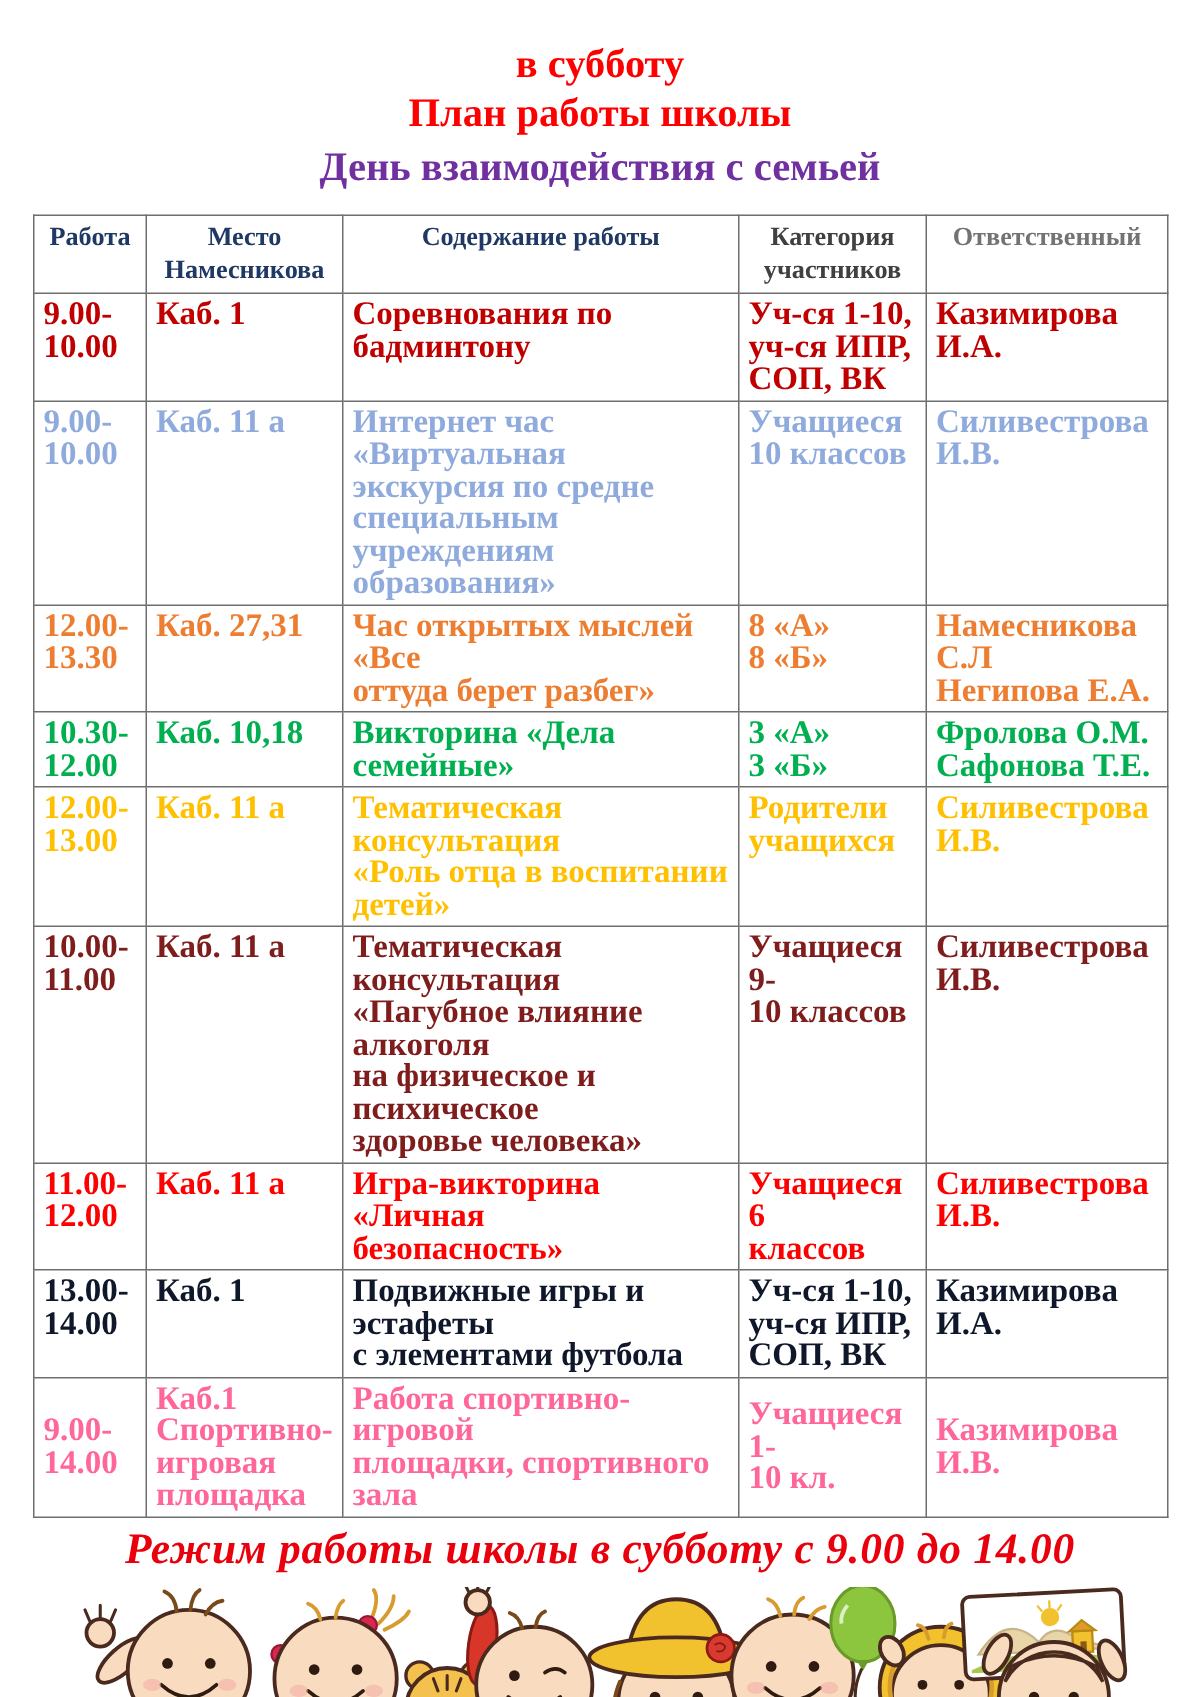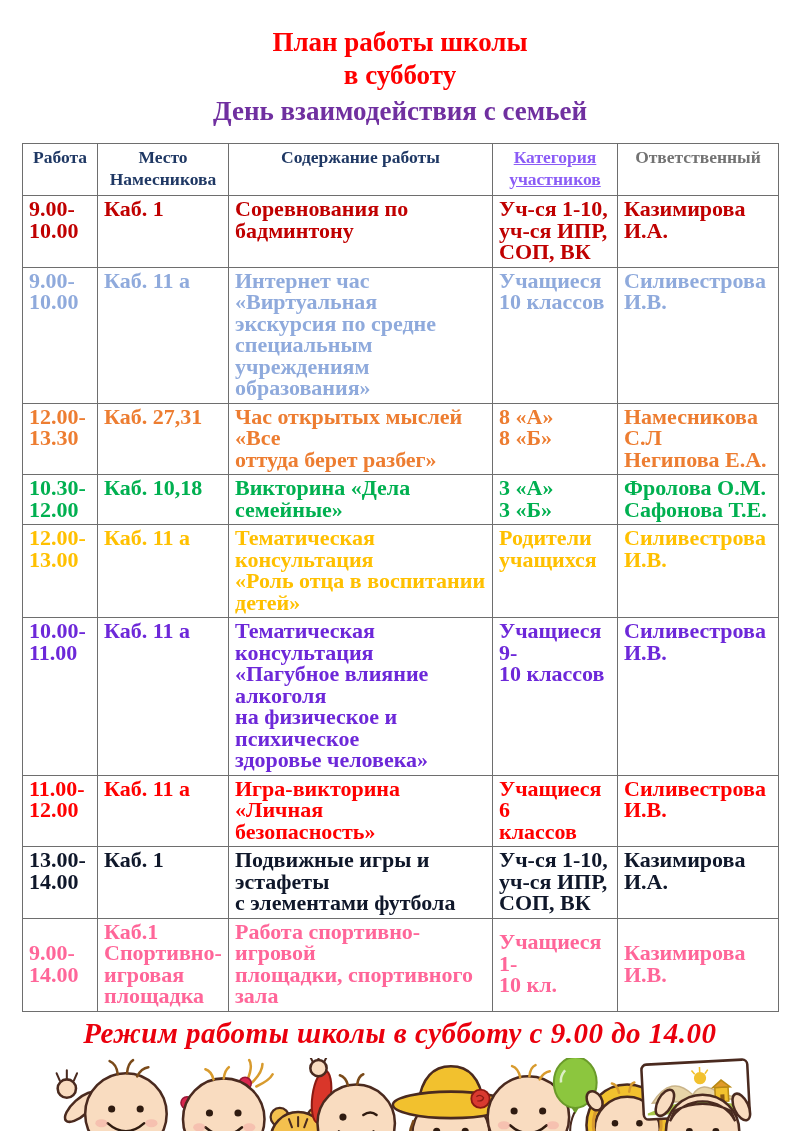--- a/index.html
+++ b/index.html
@@ -38,39 +38,39 @@
   .cheek{fill:#f3a6a0;opacity:.5;}
   .leg{stroke:#4a2a1f;stroke-width:2;fill:none;stroke-linecap:round;}
   .banner-text{font-family:"DejaVu Sans",sans-serif;font-weight:bold;letter-spacing:2px;}
 </style>
 </head>
 <body>
 
 <div class="page">
 
   <div class="title-block">
+    <div class="title-line" style="color: rgb(254, 0, 0);">в субботу</div>
     <div class="title-line" style="color: rgb(254, 0, 0);">План работы школы</div>
-    <div class="title-line" style="color: rgb(254, 0, 0);">в субботу</div>
   </div>
   <div class="subtitle" style="color: rgb(112, 48, 160);">День взаимодействия с семьей</div>
 
   <table class="plan">
     <colgroup>
         <col class="c1">
         <col class="c2">
         <col class="c3">
         <col class="c4">
         <col class="c5">
       </colgroup>
     <thead>
       <tr>
         <th style="color: rgb(31, 56, 100);">Работа</th>
         <th style="color: rgb(31, 56, 100);">Место Намесникова</th>
         <th style="color: rgb(31, 56, 100);">Содержание работы</th>
-        <th style="color: #8b5cf6; text-decoration: underline;">Категория участников</th>
+        <th style="color: #404040;">Категория участников</th>
         <th style="color: #737373;">Ответственный</th>
       </tr>
     </thead>
     <tbody>
       <tr data-row="0" style="color: rgb(192, 0, 0);">
         <td class="c-time">9.00-
 10.00</td>
         <td class="c-place">Каб. 1</td>
         <td class="c-content">Соревнования по
 бадминтону</td>
@@ -119,21 +119,21 @@
 13.00</td>
         <td class="c-place">Каб. 11 а</td>
         <td class="c-content">Тематическая консультация
 «Роль отца в воспитании
 детей»</td>
         <td class="c-category">Родители
 учащихся</td>
         <td class="c-resp">Силивестрова
 И.В.</td>
       </tr>
-      <tr data-row="5" style="color: #6d28d9; padding-left: 43px;">
+      <tr data-row="5" style="color: #7f1d1d; padding-left: 43px;">
         <td class="c-time">10.00-
 11.00</td>
         <td class="c-place">Каб. 11 а</td>
         <td class="c-content">Тематическая консультация
 «Пагубное влияние алкоголя
 на физическое и психическое
 здоровье человека»</td>
         <td class="c-category">Учащиеся 9-
 10 классов</td>
         <td class="c-resp">Силивестрова

